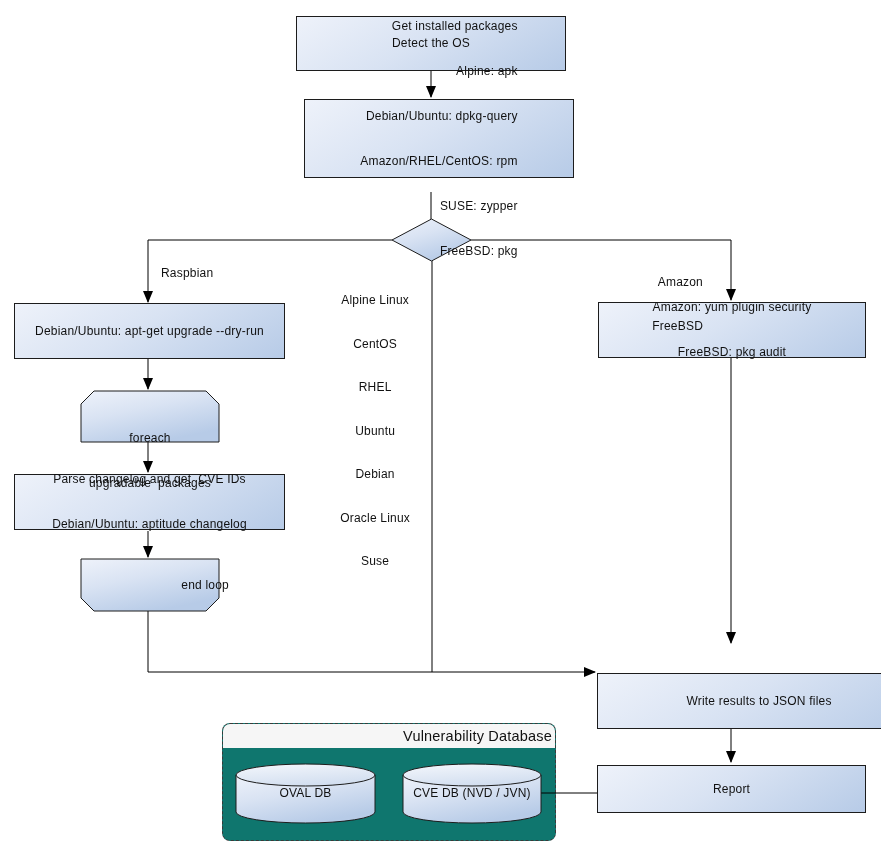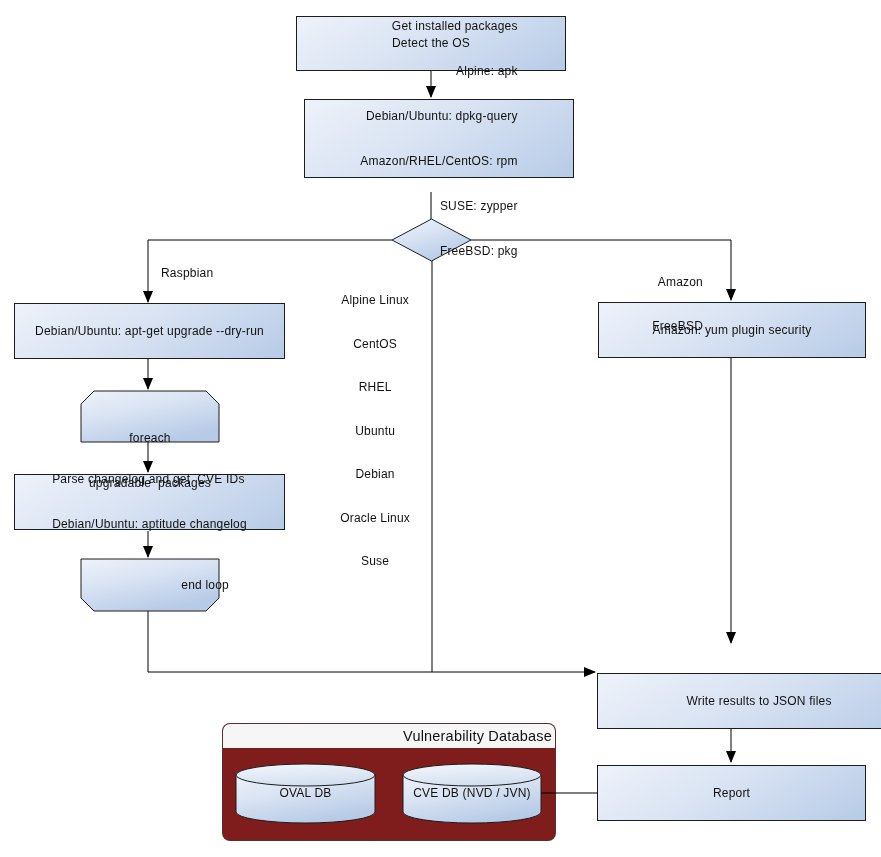--- a/index.html
+++ b/index.html
@@ -20,37 +20,37 @@
   
   .node {
     position: absolute;
     box-sizing: border-box;
     border: 1px solid #1c1c1c;
     background: linear-gradient(148deg, #eef2fa 0%, #d9e3f3 45%, #b7cbe7 100%);
     display: flex; align-items: center; justify-content: center;
     font-size: 12px; line-height: 15px; letter-spacing: 0.2px;
   }
   .txt { white-space: pre-wrap; }
-  .txt.center { }
+  .txt.center { text-align: center; }
   .txt.right  { text-align: right; }
 
   
   .plain {
     position: absolute;
     font-size: 12px; line-height: 14.5px; letter-spacing: 0.2px;
     white-space: pre-wrap;
   }
   .plain.lh15 { line-height: 15px; }
 
   
   .vdb {
     position: absolute;
     left: 222px; top: 723px; width: 334px; height: 118px;
     box-sizing: border-box;
-    background: #7f1d1d;
+    background: #0f766e;
     border: 1px dashed #3a3a3a;
     border-radius: 8px;
   }
   .vdb-title {
     position: absolute; left: 0; top: 0; right: 0; height: 24px;
     box-sizing: border-box;
     background: #f6f6f6;
     border-radius: 7px 7px 0 0;
     font-size: 14.5px; letter-spacing: 0.2px;
     text-align: right;
@@ -138,28 +138,29 @@
   <div class="node" style="left:14px; top:474px; width:271px; height:56px">
     <div class="txt center">
       <div>Parse changelog and get  CVE IDs</div>
       <div>Debian/Ubuntu: aptitude changelog</div>
     </div>
   </div>
 
   <div class="node" style="left:598px; top:302px; width:268px; height:56px">
     <div class="txt center">
       <div>Amazon: yum plugin security</div>
+      <div>FreeBSD: pkg audit</div>
     </div>
   </div>
 
   <div class="node" style="left:597px; top:673px; width:324px; height:56px">
     <div class="txt center">Write results to JSON files</div>
   </div>
 
-  <div class="node" style="left:597px; top:765px; width:269px; height:56px">
+  <div class="node" style="left:597px; top:765px; width:269px; height:48px">
     <div class="txt center">Report</div>
   </div>
 
   <div class="plain lh15" style="left:81px; top:401px; width:138px; text-align:center">
     <div>foreach</div>
     <div>upgradable  packages</div>
   </div>
 
   <div class="plain lh15" style="left:91px; top:578px; width:138px; text-align:right">end loop</div>
 

